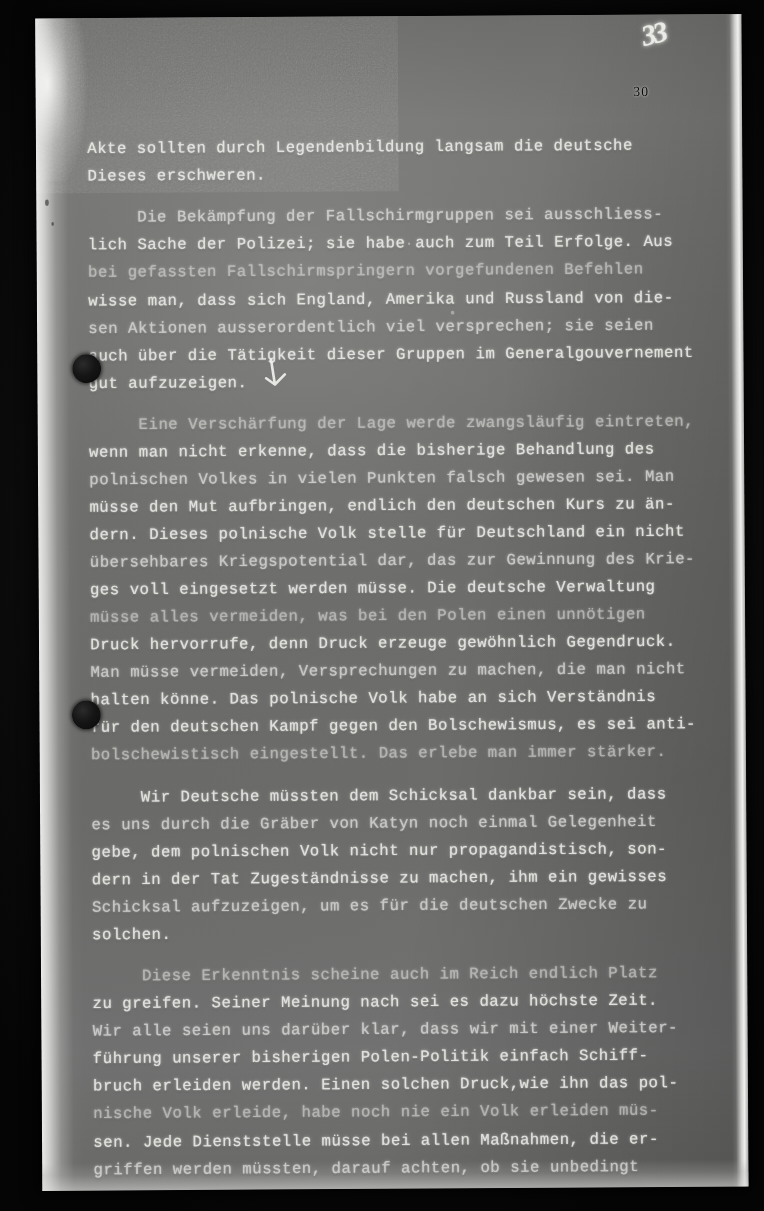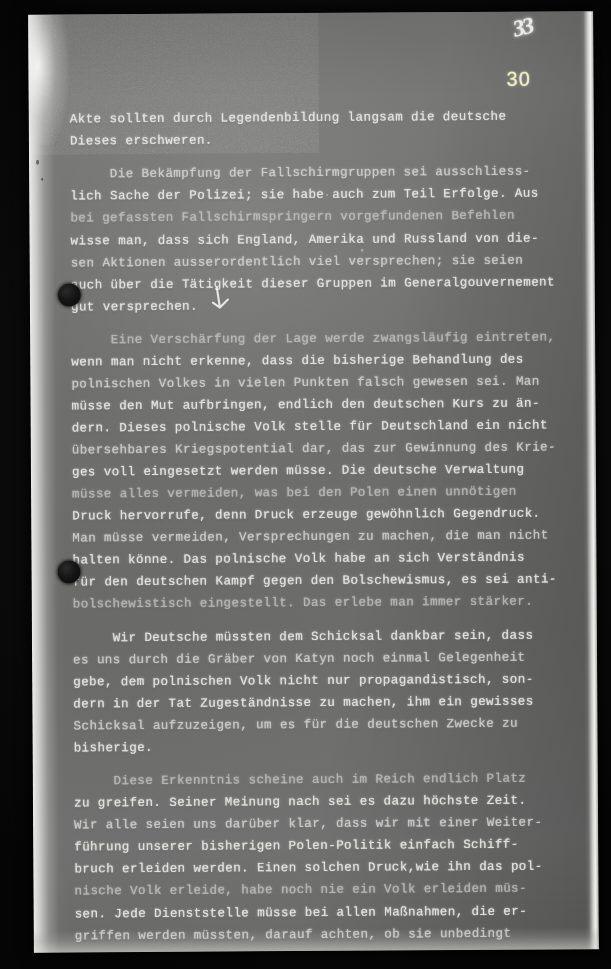--- a/index.html
+++ b/index.html
@@ -149,23 +149,23 @@
     opacity: 0.93;
   }
   .tline.dim  { opacity: 0.80; color: #dedede; }
   .tline.dim2 { opacity: 0.70; color: #d2d2d0; }
 
   
   #page-number {
     position: absolute;
     left: 478px;
     top: 56px;
-    color: #fef9c3;
-    font-family: Liberation Sans, sans-serif;
-    font-size: 20px;
+    color: #000000;
+    font-family: Liberation Serif, serif;
+    font-size: 11px;
     letter-spacing: 1px;
     text-shadow: 0 0 1.6px rgba(255,255,252,0.85), 0 0 4px rgba(210,210,205,0.4);
     opacity: 0.92;
   }
 
   
   #folio-number {
     position: absolute;
     left: 485px;
     top: 3px;
@@ -236,40 +236,40 @@
 
     <div id="type-layer">
         <div class="tline " style="left: 41px; top: 99px;">Akte sollten durch Legendenbildung langsam die deutsche</div>
         <div class="tline " style="left: 41px; top: 121px;">Dieses erschweren.</div>
         <div class="tline dim" style="left: 41px; top: 154.3px;">     Die Bekämpfung der Fallschirmgruppen sei ausschliess-</div>
         <div class="tline " style="left: 41px; top: 176.3px;">lich Sache der Polizei; sie habe auch zum Teil Erfolge. Aus</div>
         <div class="tline dim2" style="left: 41px; top: 198.4px;">bei gefassten Fallschirmspringern vorgefundenen Befehlen</div>
         <div class="tline " style="left: 41px; top: 220.5px;">wisse man, dass sich England, Amerika und Russland von die-</div>
         <div class="tline dim" style="left: 41px; top: 242.5px;">sen Aktionen ausserordentlich viel versprechen; sie seien</div>
         <div class="tline " style="left: 41px; top: 264.6px;">auch über die Tätigkeit dieser Gruppen im Generalgouvernement</div>
-        <div class="tline " style="left: 41px; top: 286.6px;">gut versprechen.</div>
+        <div class="tline " style="left: 41px; top: 286.6px;">gut aufzuzeigen.</div>
         <div class="tline dim2" style="left: 41px; top: 319.9px;">     Eine Verschärfung der Lage werde zwangsläufig eintreten,</div>
         <div class="tline " style="left: 41px; top: 341.9px;">wenn man nicht erkenne, dass die bisherige Behandlung des</div>
         <div class="tline dim" style="left: 41px; top: 364px;">polnischen Volkes in vielen Punkten falsch gewesen sei. Man</div>
         <div class="tline " style="left: 41px; top: 386px;">müsse den Mut aufbringen, endlich den deutschen Kurs zu än-</div>
         <div class="tline " style="left: 41px; top: 408.1px;">dern. Dieses polnische Volk stelle für Deutschland ein nicht</div>
         <div class="tline dim" style="left: 41px; top: 430.1px;">übersehbares Kriegspotential dar, das zur Gewinnung des Krie-</div>
         <div class="tline " style="left: 41px; top: 452.2px;">ges voll eingesetzt werden müsse. Die deutsche Verwaltung</div>
         <div class="tline dim2" style="left: 41px; top: 474.2px;">müsse alles vermeiden, was bei den Polen einen unnötigen</div>
         <div class="tline " style="left: 41px; top: 496.3px;">Druck hervorrufe, denn Druck erzeuge gewöhnlich Gegendruck.</div>
         <div class="tline dim" style="left: 41px; top: 518.3px;">Man müsse vermeiden, Versprechungen zu machen, die man nicht</div>
         <div class="tline " style="left: 41px; top: 540.4px;">halten könne. Das polnische Volk habe an sich Verständnis</div>
         <div class="tline " style="left: 41px; top: 562.4px;">für den deutschen Kampf gegen den Bolschewismus, es sei anti-</div>
         <div class="tline dim2" style="left: 41px; top: 584.4px;">bolschewistisch eingestellt. Das erlebe man immer stärker.</div>
         <div class="tline " style="left: 41px; top: 617.7px;">     Wir Deutsche müssten dem Schicksal dankbar sein, dass</div>
         <div class="tline dim" style="left: 41px; top: 639.7px;">es uns durch die Gräber von Katyn noch einmal Gelegenheit</div>
         <div class="tline " style="left: 41px; top: 661.8px;">gebe, dem polnischen Volk nicht nur propagandistisch, son-</div>
         <div class="tline " style="left: 41px; top: 683.8px;">dern in der Tat Zugeständnisse zu machen, ihm ein gewisses</div>
         <div class="tline dim" style="left: 41px; top: 705.9px;">Schicksal aufzuzeigen, um es für die deutschen Zwecke zu</div>
-        <div class="tline " style="left: 41px; top: 727.9px;">bisherige.</div>
+        <div class="tline " style="left: 41px; top: 727.9px;">solchen.</div>
         <div class="tline dim2" style="left: 41px; top: 761.2px;">     Diese Erkenntnis scheine auch im Reich endlich Platz</div>
         <div class="tline " style="left: 41px; top: 783.2px;">zu greifen. Seiner Meinung nach sei es dazu höchste Zeit.</div>
         <div class="tline dim" style="left: 41px; top: 805.3px;">Wir alle seien uns darüber klar, dass wir mit einer Weiter-</div>
         <div class="tline " style="left: 41px; top: 827.3px;">führung unserer bisherigen Polen-Politik einfach Schiff-</div>
         <div class="tline " style="left: 41px; top: 849.4px;">bruch erleiden werden. Einen solchen Druck,wie ihn das pol-</div>
         <div class="tline dim2" style="left: 41px; top: 871.4px;">nische Volk erleide, habe noch nie ein Volk erleiden müs-</div>
         <div class="tline " style="left: 41px; top: 893.5px;">sen. Jede Dienststelle müsse bei allen Maßnahmen, die er-</div>
         <div class="tline dim" style="left: 41px; top: 915.5px;">griffen werden müssten, darauf achten, ob sie unbedingt</div>
       </div>
 

